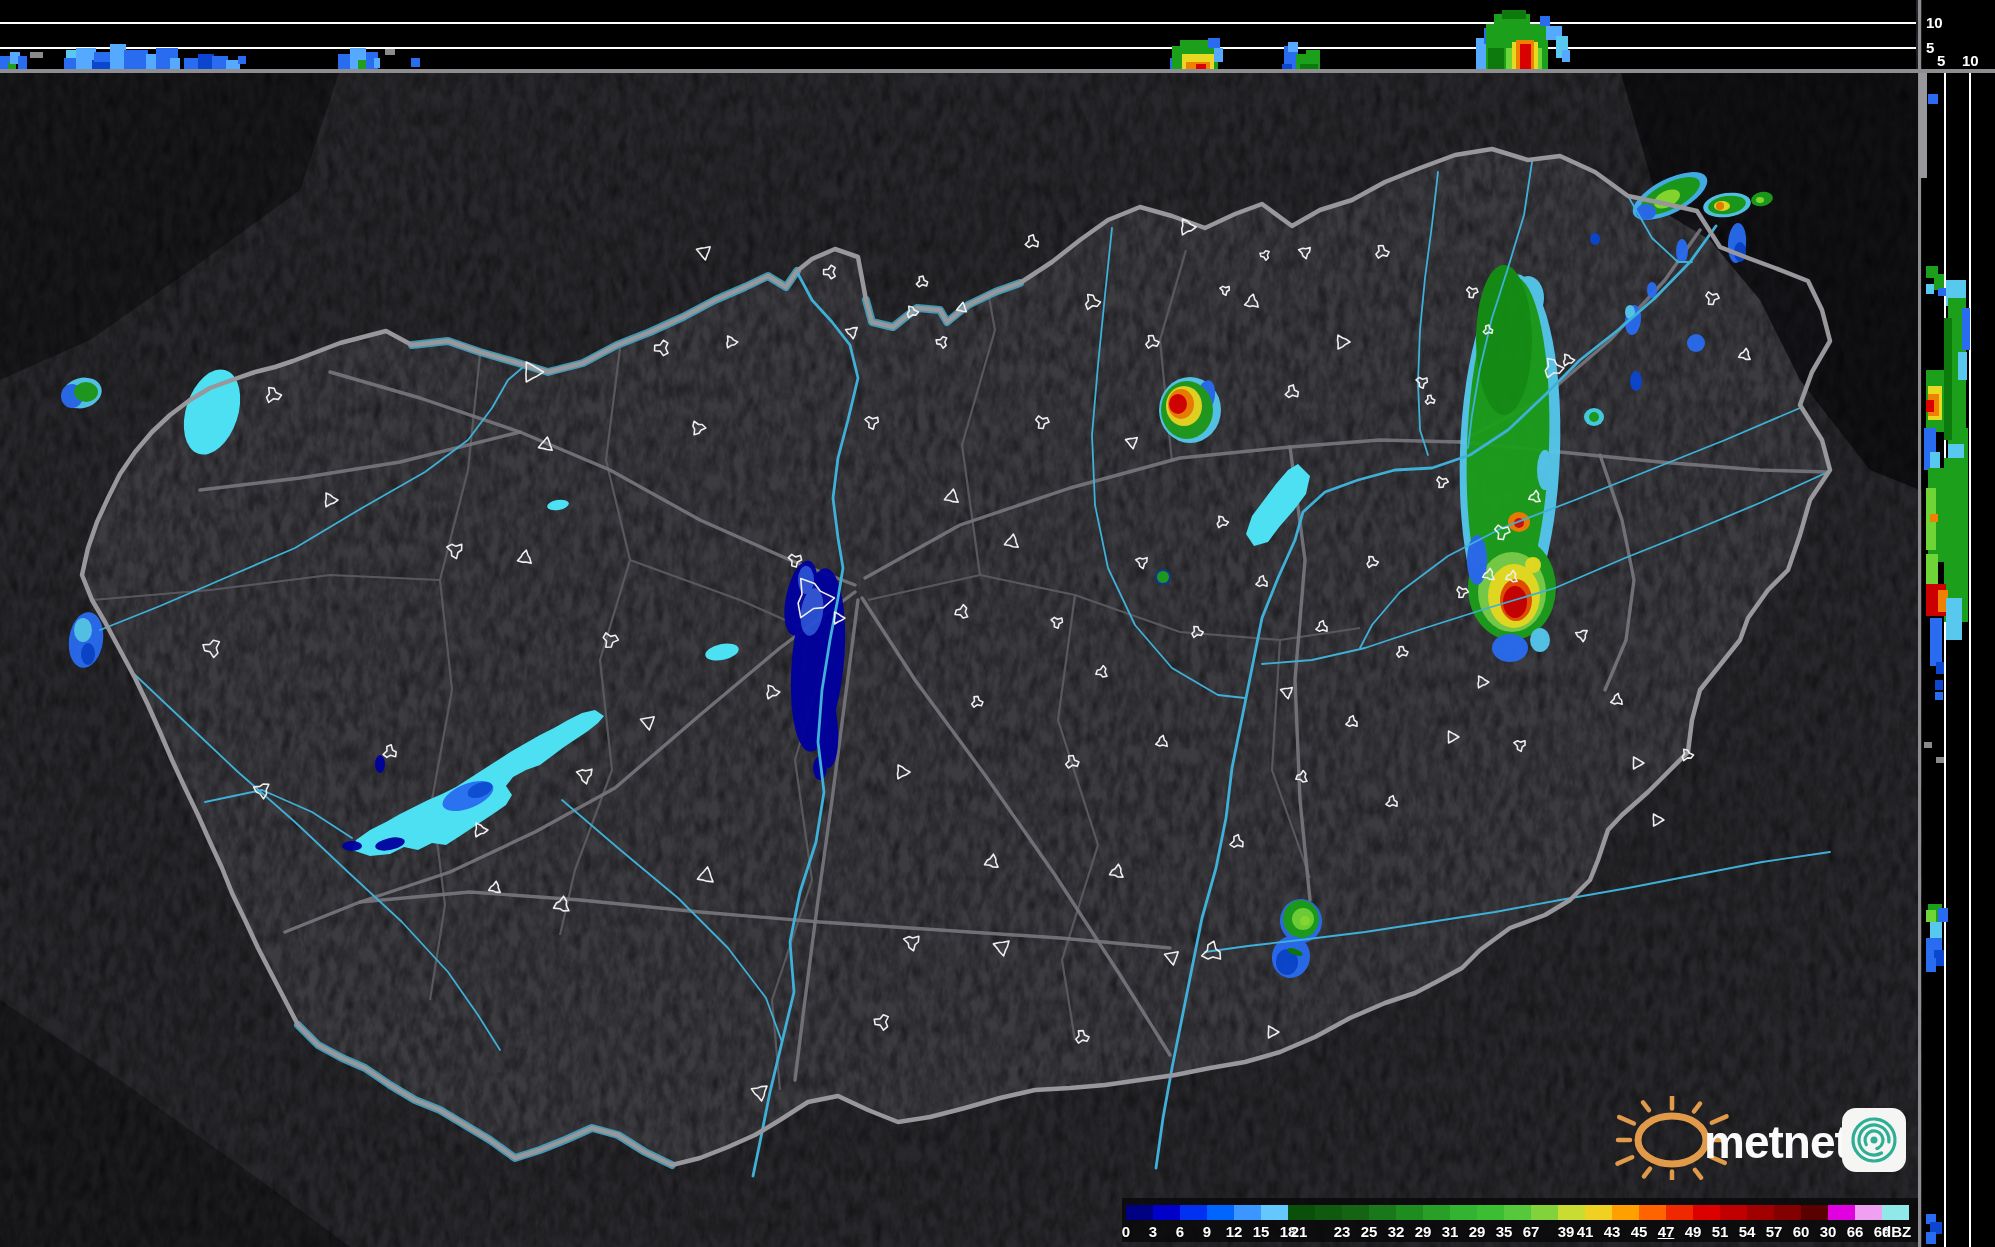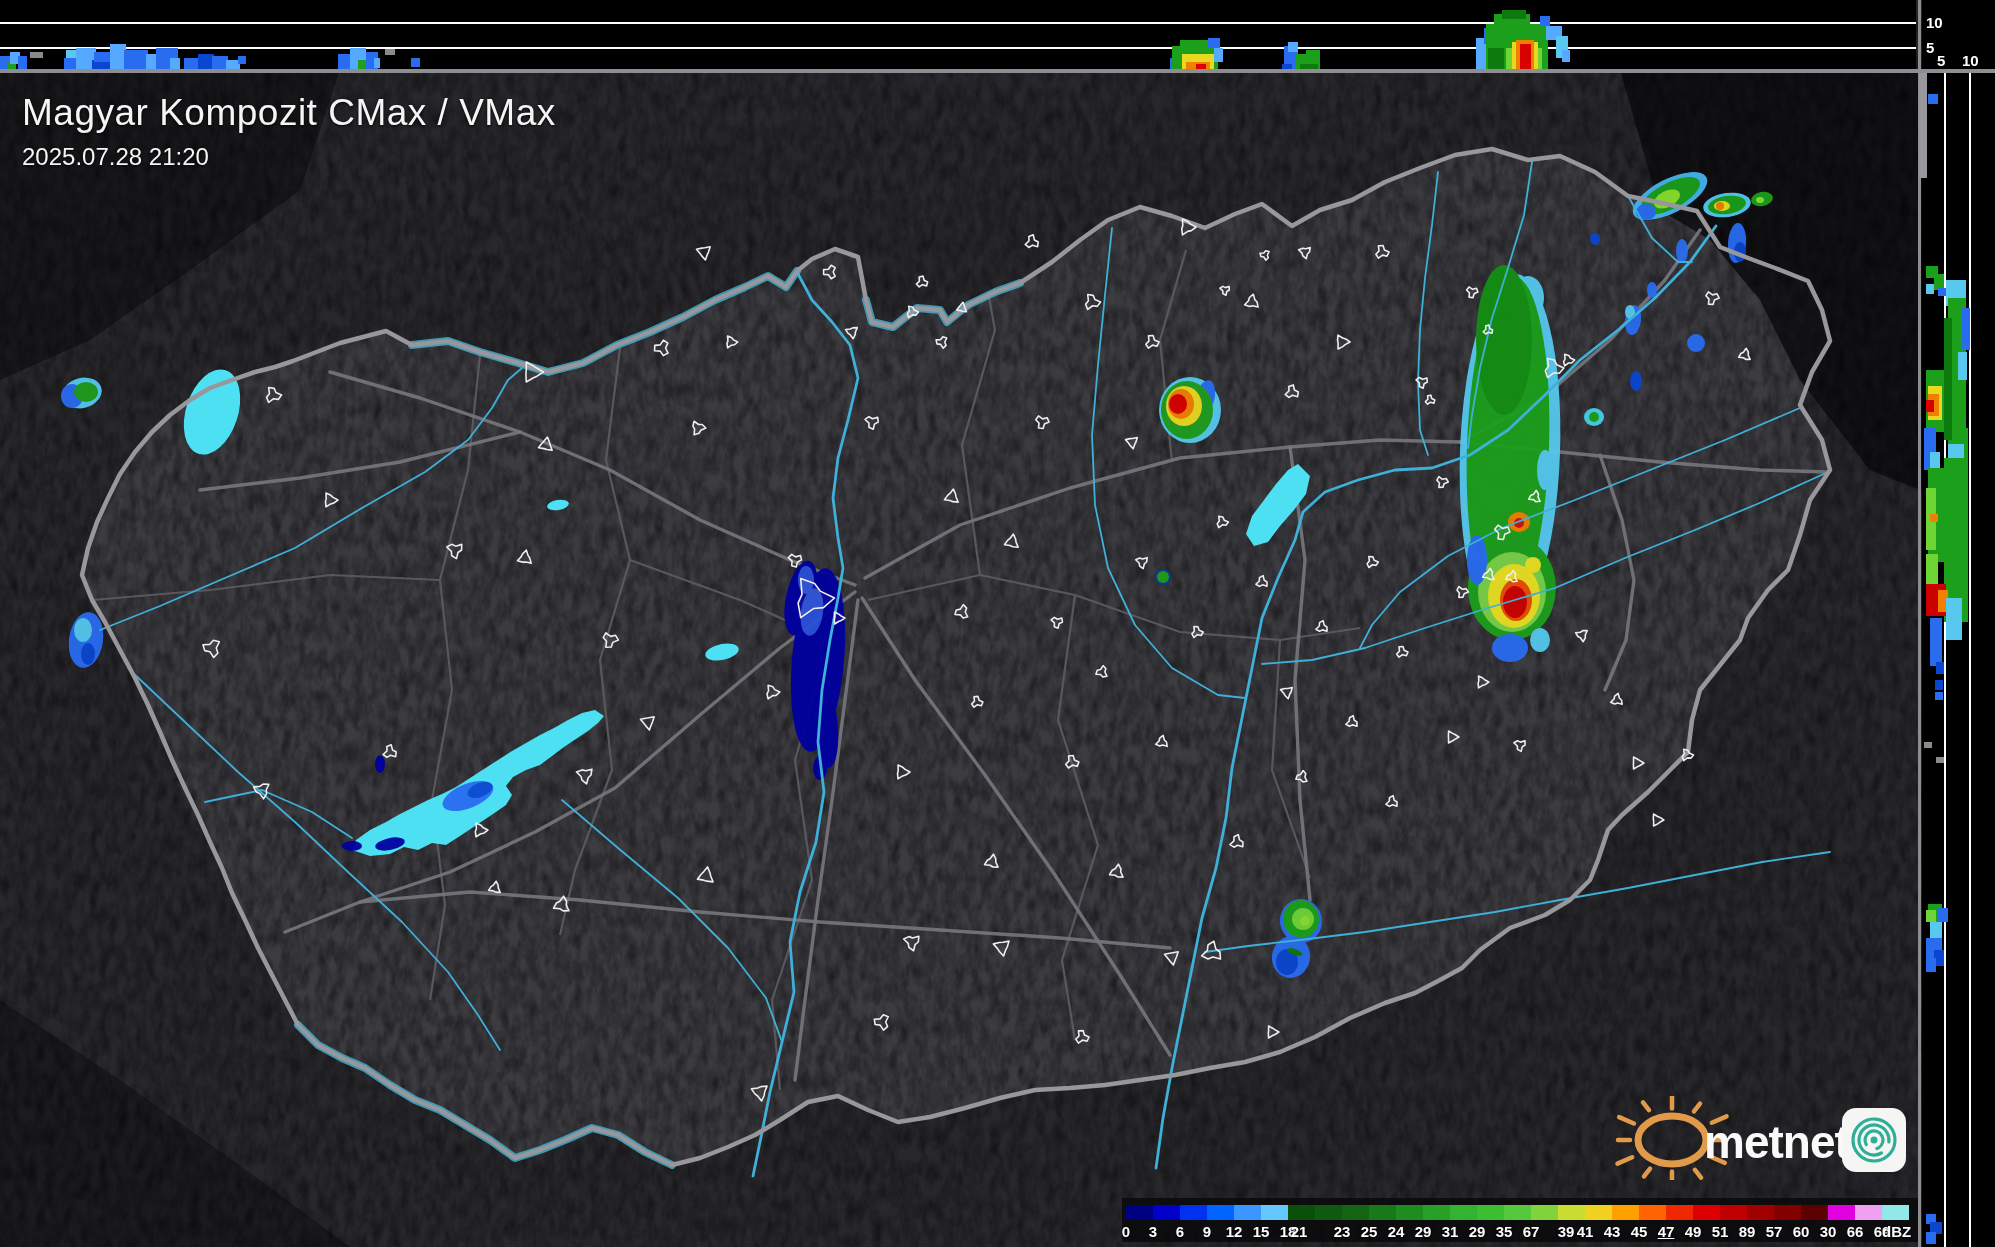--- a/index.html
+++ b/index.html
@@ -392,24 +392,20 @@
   <div id="sep-v"></div>
   <div id="sep-v-thick"></div>
 
   <div id="axis-labels">
       <div class="axis-label" style="left: 1926px; top: 14px;">10</div>
       <div class="axis-label" style="left: 1926px; top: 39px;">5</div>
       <div class="axis-label" style="left: 1937px; top: 52px;">5</div>
       <div class="axis-label" style="left: 1962px; top: 52px;">10</div>
     </div>
 
-  <div id="title-block">
-    <div id="page-title">Magyar Kompozit CMax / VMax</div>
-    <div id="timestamp">2025.07.28 21:20</div>
-  </div>
 
   <div id="colorbar">
     <div id="cbar-cells">
         <div class="cbar-cell" style="background: rgb(0, 0, 130);"></div>
         <div class="cbar-cell" style="background: rgb(0, 0, 200);"></div>
         <div class="cbar-cell" style="background: rgb(0, 48, 240);"></div>
         <div class="cbar-cell" style="background: rgb(0, 100, 255);"></div>
         <div class="cbar-cell" style="background: rgb(60, 150, 255);"></div>
         <div class="cbar-cell" style="background: rgb(100, 200, 255);"></div>
         <div class="cbar-cell" style="background: rgb(10, 80, 10);"></div>
@@ -440,34 +436,34 @@
         <div class="cbar-tick" style="left: 4px;">0</div>
         <div class="cbar-tick" style="left: 31px;">3</div>
         <div class="cbar-tick" style="left: 58px;">6</div>
         <div class="cbar-tick" style="left: 85px;">9</div>
         <div class="cbar-tick" style="left: 112px;">12</div>
         <div class="cbar-tick" style="left: 139px;">15</div>
         <div class="cbar-tick" style="left: 166px;">18</div>
         <div class="cbar-tick" style="left: 177px;">21</div>
         <div class="cbar-tick" style="left: 220px;">23</div>
         <div class="cbar-tick" style="left: 247px;">25</div>
-        <div class="cbar-tick" style="left: 274px;">24</div>
+        <div class="cbar-tick" style="left: 274px;">32</div>
         <div class="cbar-tick" style="left: 301px;">29</div>
         <div class="cbar-tick" style="left: 328px;">31</div>
         <div class="cbar-tick" style="left: 355px;">29</div>
         <div class="cbar-tick" style="left: 382px;">35</div>
         <div class="cbar-tick" style="left: 409px;">67</div>
         <div class="cbar-tick" style="left: 444px;">39</div>
         <div class="cbar-tick" style="left: 463px;">41</div>
         <div class="cbar-tick" style="left: 490px;">43</div>
         <div class="cbar-tick" style="left: 517px;">45</div>
         <div class="cbar-tick" style="left: 544px; text-decoration: underline;">47</div>
         <div class="cbar-tick" style="left: 571px;">49</div>
         <div class="cbar-tick" style="left: 598px;">51</div>
-        <div class="cbar-tick" style="left: 625px;">89</div>
+        <div class="cbar-tick" style="left: 625px;">54</div>
         <div class="cbar-tick" style="left: 652px;">57</div>
         <div class="cbar-tick" style="left: 679px;">60</div>
         <div class="cbar-tick" style="left: 706px;">30</div>
         <div class="cbar-tick" style="left: 733px;">66</div>
         <div class="cbar-tick" style="left: 760px;">69</div>
       </div>
     <div id="cbar-unit">dBZ</div>
   </div>
 
   <svg id="logo" viewBox="0 0 310 84">

